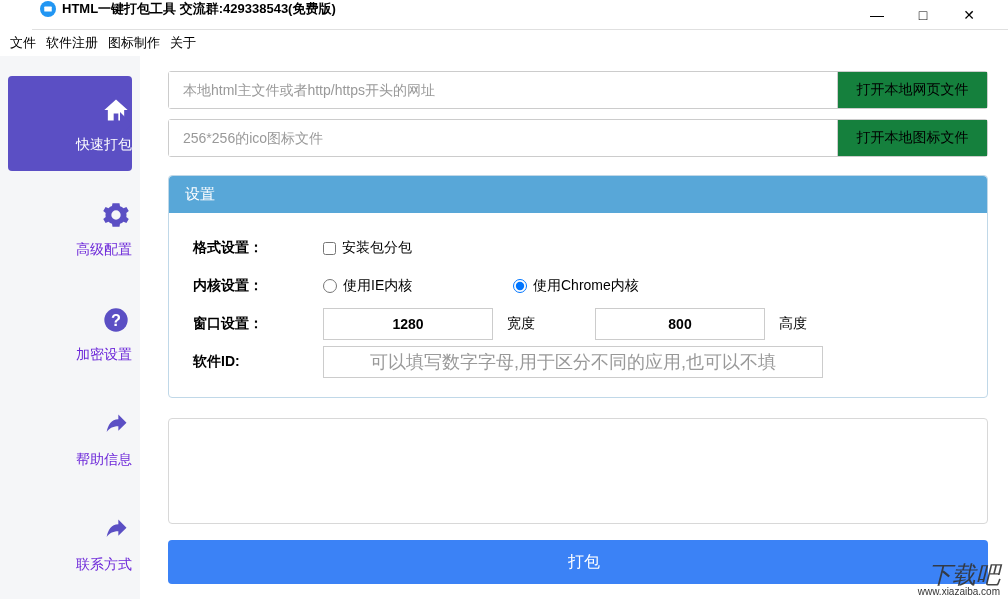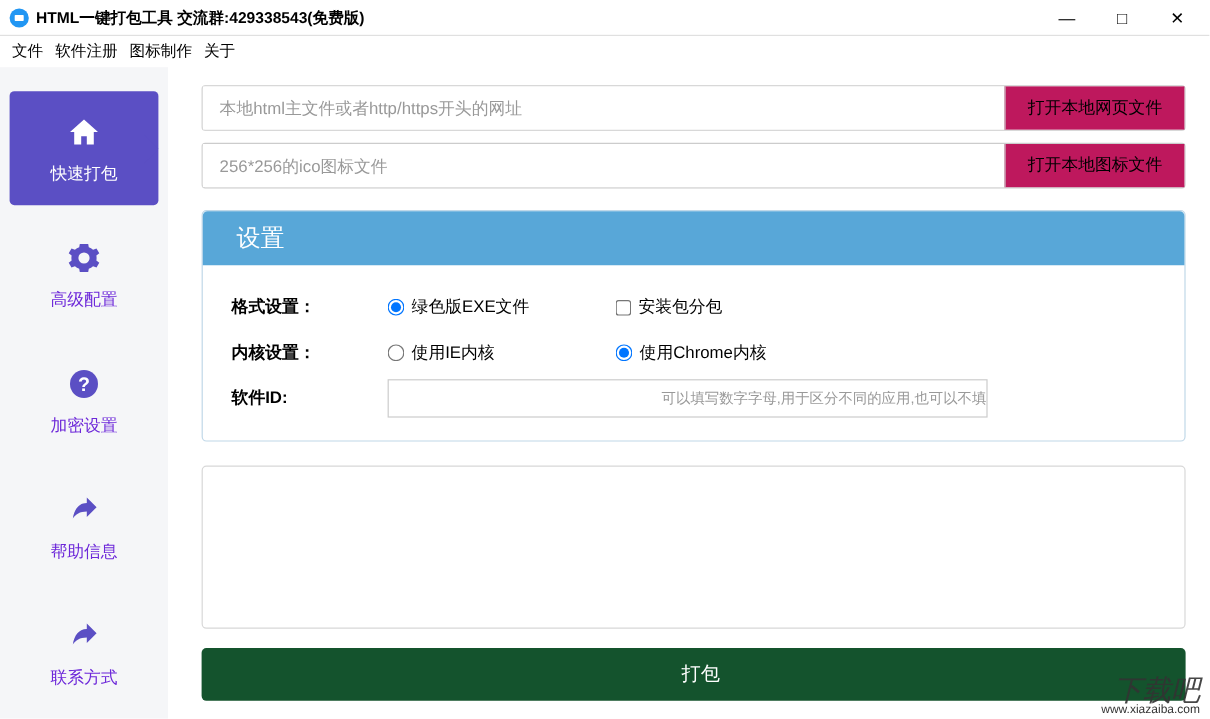--- a/index.html
+++ b/index.html
@@ -1,65 +1,65 @@
 <!DOCTYPE html>
 <html><head>
   <meta charset="utf-8">
   <style>
     * { margin: 0; padding: 0; box-sizing: border-box; font-family: "Microsoft YaHei", sans-serif; }
     body { width: 1008px; height: 599px; background: #fff; overflow: hidden; position: relative; }
     
-    .titlebar { height: 30px; display: flex; align-items: center; justify-content: space-between; padding: 0 4px 0 8px; border-bottom: 1px solid #e0e0e0; }
+    .titlebar { height: 30px; display: flex; align-items: flex-start; justify-content: space-between; padding: 0 16px 0 8px; border-bottom: 1px solid #e0e0e0; margin-left: 32px; }
     .titlebar-left { display: flex; align-items: center; gap: 6px; }
     .app-icon { width: 16px; height: 16px; background: #2196F3; border-radius: 50%; display: inline-flex; align-items: center; justify-content: center; }
     .app-icon svg { width: 10px; height: 10px; }
     .title-text { font-size: 13px; font-weight: bold; }
     .win-controls { display: flex; }
     .win-btn { width: 46px; height: 30px; display: flex; align-items: center; justify-content: center; font-size: 14px; cursor: pointer; }
     
     .menubar { height: 26px; display: flex; align-items: center; padding: 0 10px; gap: 10px; font-size: 13px; }
     .menu-item { cursor: pointer; }
     
     .main { display: flex; height: calc(100% - 56px); }
     
     .sidebar { width: 140px; background: #f5f6f8; padding-top: 15px; display: flex; flex-direction: column; }
-    .side-item { height: 95px; display: flex; flex-direction: column; align-items: center; justify-content: center; gap: 10px; cursor: pointer; position: relative; margin: 5px 8px; border-radius: 4px; }
+    .side-item { height: 95px; display: flex; flex-direction: column; align-items: flex-end; justify-content: center; gap: 10px; cursor: pointer; position: relative; margin: 5px 8px; border-radius: 4px; }
     .side-item.active { background: #5b4fc4; color: #fff; }
     .side-item.active::after { content: ''; position: absolute; right: -12px; top: 50%; transform: translateY(-50%); border: 12px solid transparent; border-left-color: #5b4fc4; }
     .side-icon { width: 32px; height: 32px; display: flex; align-items: center; justify-content: center; }
     .side-icon svg { width: 28px; height: 28px; }
     .side-item:not(.active) .side-label { color: #6d28d9; }
     .side-item:not(.active) svg { fill: #5b4fc4; }
     .side-item.active svg { fill: #fff; }
     .side-label { font-size: 14px; }
     
     .content { flex: 1; padding: 15px 20px 15px 28px; display: flex; flex-direction: column; gap: 10px; }
     
     .input-row { display: flex; border: 1px solid #ccc; border-radius: 3px; height: 38px; }
     .input-row input { flex: 1; border: none; padding: 0 14px; font-size: 14px; outline: none; }
     .input-row input::placeholder { color: #999; }
-    .browse-btn { width: 150px; border-left: 1px solid #ccc; display: flex; align-items: center; justify-content: center; font-size: 14px; cursor: pointer; background: #be185d; }
+    .browse-btn { width: 150px; border-left: 1px solid #ccc; display: flex; align-items: center; justify-content: center; font-size: 14px; cursor: pointer; background: #15803d; }
     
     .settings-panel { border: 1px solid #c0d8e8; border-radius: 4px; margin-top: 8px; }
-    .panel-header { background: #58a7d8; color: #fff; padding: 9px 28px; font-size: 20px; border-radius: 4px 4px 0 0; }
+    .panel-header { background: #58a7d8; color: #fff; padding: 9px 16px; font-size: 15px; border-radius: 4px 4px 0 0; }
     .panel-body { padding: 16px 24px; }
     .form-row { display: flex; align-items: center; min-height: 38px; font-size: 14px; }
     .form-label { width: 130px; font-weight: bold; }
     .radio-group { display: flex; align-items: center; gap: 10px; }
     .radio-opt { display: flex; align-items: center; gap: 6px; width: 180px; }
     .radio-opt input { width: 14px; height: 14px; }
     .chk-opt { display: flex; align-items: center; gap: 6px; }
     .dim-input { width: 170px; height: 32px; border: 1px solid #ccc; text-align: center; font-size: 14px; font-weight: bold; margin-right: 14px; }
     .dim-lbl { margin-right: 60px; }
-    .id-input { width: 500px; height: 32px; border: 1px solid #ccc; text-align: right; font-size: 12px; }
+    .id-input { width: 500px; height: 32px; border: 1px solid #ccc; text-align: center; font-size: 18px; }
     .id-input::placeholder { color: #999; }
     
     .empty-panel { border: 1px solid #d8d8d8; border-radius: 4px; flex: 1; min-height: 80px; margin-top: 10px;}
     
-    .pack-btn { background: #14532d; color: #fff; height: 44px; border: none; border-radius: 4px; font-size: 16px; cursor: pointer; margin-top: 6px; padding-left: 12px; }
+    .pack-btn { background: #3b82f6; color: #fff; height: 44px; border: none; border-radius: 4px; font-size: 16px; cursor: pointer; margin-top: 6px; padding-left: 12px; }
     
     .watermark { position: absolute; bottom: 8px; right: 8px; font-size: 24px; font-weight: normal; color: #333; font-style: italic; opacity: 0.9; pointer-events: none; }
     .watermark-sub { position: absolute; bottom: 2px; right: 8px; font-size: 10px; color: #333; pointer-events: none; }
   </style>
 </head>
 <body>
 
 <div class="titlebar">
   <div class="titlebar-left">
     <span class="app-icon">
@@ -137,44 +137,47 @@
       <input type="text" placeholder="256*256的ico图标文件" style="">
       <div class="browse-btn">打开本地图标文件</div>
     </div>
 
     <div class="settings-panel">
       <div class="panel-header">设置</div>
       <div class="panel-body">
         <div class="form-row">
           <span class="form-label">格式设置：</span>
           <div class="radio-group">
-            <label class="radio-opt">
-                <input type="radio" name="fmt" checked="" style="">
-                <span>绿色版EXE文件</span>
-              </label>
             <label class="chk-opt">
                 <input type="checkbox" style="">
                 <span>安装包分包</span>
               </label>
           </div>
         </div>
         <div class="form-row">
           <span class="form-label">内核设置：</span>
           <div class="radio-group">
             <label class="radio-opt">
                 <input type="radio" name="krn" style="">
                 <span>使用IE内核</span>
               </label>
             <label class="radio-opt">
                 <input type="radio" name="krn" checked="" style="">
                 <span>使用Chrome内核</span>
               </label>
           </div>
         </div>
         <div class="form-row">
+          <span class="form-label">窗口设置：</span>
+          <input class="dim-input" value="1280" style="">
+          <span class="dim-lbl">宽度</span>
+          <input class="dim-input" value="800" style="">
+          <span>高度</span>
+        </div>
+        <div class="form-row">
           <span class="form-label">软件ID:</span>
           <input class="id-input" placeholder="可以填写数字字母,用于区分不同的应用,也可以不填" style="">
         </div>
       </div>
     </div>
 
     <div class="empty-panel"></div>
 
     <button class="pack-btn">打包</button>
   </div>

